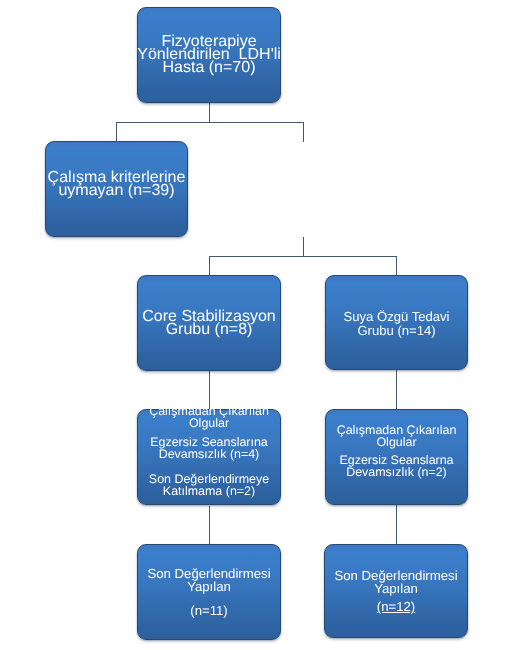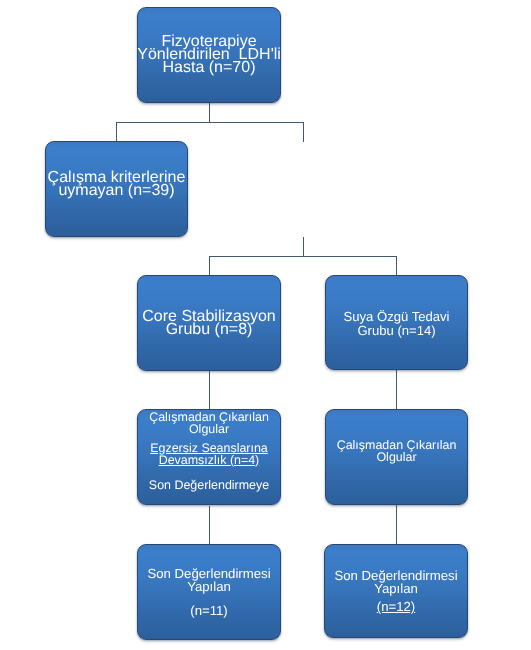--- a/index.html
+++ b/index.html
@@ -83,32 +83,37 @@
     <div class="para">
       <div>Suya Özgü Tedavi</div>
       <div>Grubu (n=14)</div>
     </div>
   </div>
   <div class="node" style="left: 137px; top: 409px; width: 144px; height: 96px; font-size: 12.45px; line-height: 12px; color: rgb(255, 255, 255); padding-bottom: 12.6px;">
     <div class="para">
       <div>Çalışmadan Çıkarılan</div>
       <div>Olgular</div>
     </div>
-    <div class="para" style="margin-top: 7px; text-decoration: underline;">
+    <div class="para" style="margin-top: 7px;">
       <div>Egzersiz Seanslarına</div>
       <div>Devamsızlık (n=4)</div>
     </div>
     <div class="para" style="margin-top: 13px;">
       <div>Son Değerlendirmeye</div>
+      <div>Katılmama (n=2)</div>
     </div>
   </div>
   <div class="node" style="left: 325px; top: 409px; width: 143px; height: 96px; font-size: 12.45px; line-height: 12.2px; color: rgb(255, 255, 255); padding-bottom: 12px;">
     <div class="para">
       <div>Çalışmadan Çıkarılan</div>
       <div>Olgular</div>
+    </div>
+    <div class="para" style="margin-top: 5px;">
+      <div>Egzersiz Seanslarna</div>
+      <div>Devamsızlık (n=2)</div>
     </div>
   </div>
   <div class="node" style="left: 137px; top: 544px; width: 144px; height: 96px; font-size: 13.2px; line-height: 13.1px; color: rgb(255, 255, 255);">
     <div class="para">
       <div>Son Değerlendirmesi</div>
       <div>Yapılan</div>
     </div>
     <div class="para" style="margin-top: 11px;">
       <div>(n=11)</div>
     </div>

